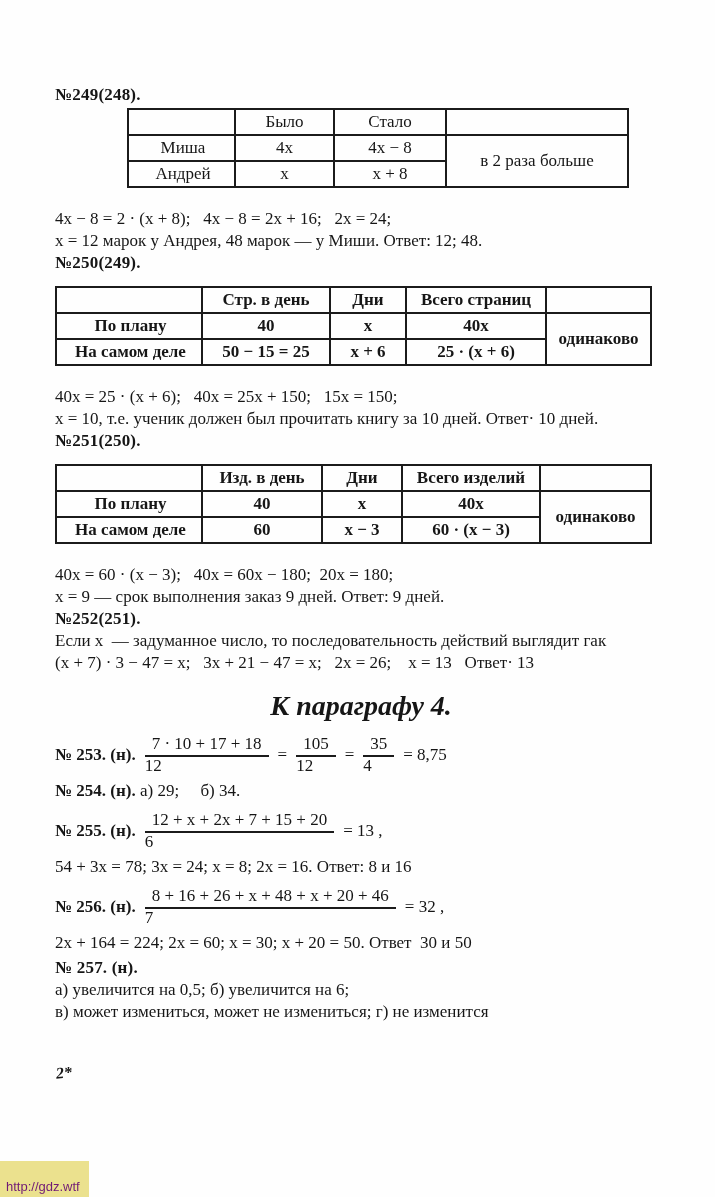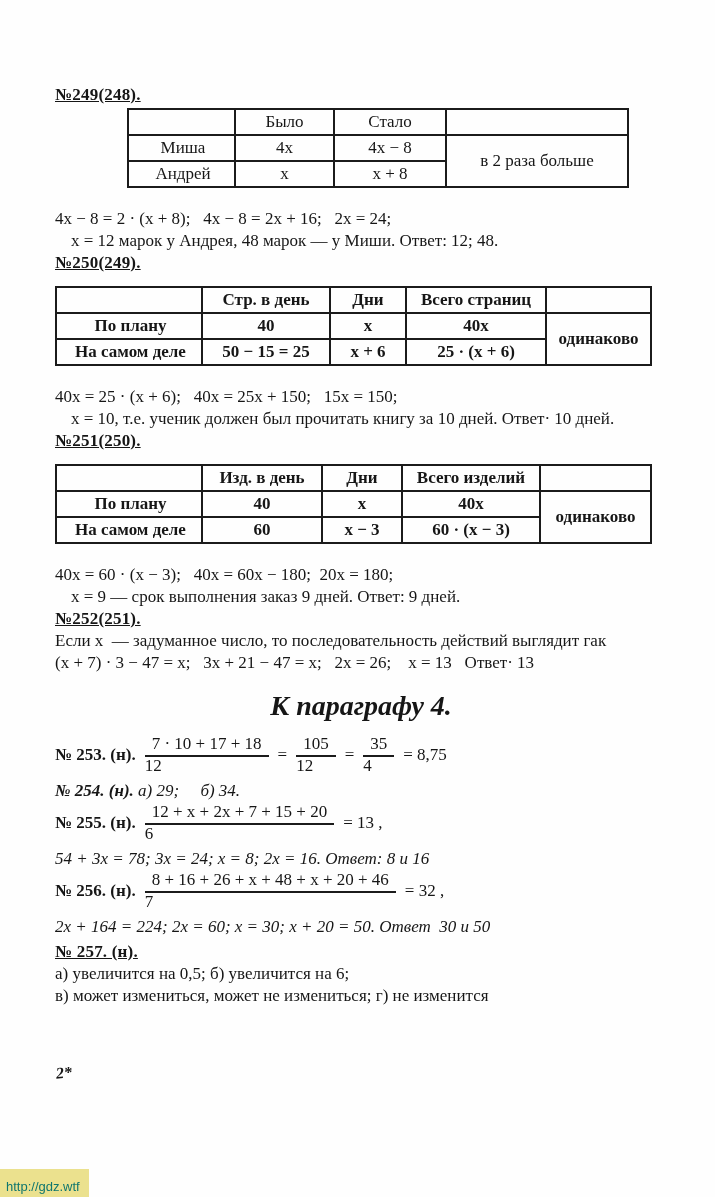--- a/index.html
+++ b/index.html
@@ -17,78 +17,78 @@
     left: 55px;
     top: 84px;
     width: 612px;
   }
   .t-line {
     font-size: 17px;
     line-height: 22px;
     white-space: pre-wrap;
   }
   .bold { font-weight: bold; }
-  .prob-title { font-size: 17px; line-height: 22px; font-weight: bold; letter-spacing: 0.2px; text-decoration: underline; }
+  .prob-title { font-size: 17px; line-height: 22px; font-weight: bold; letter-spacing: 0.2px; }
 
   table.tbl { border-collapse: collapse; table-layout: fixed; }
   table.tbl td {
     border: 2px solid #1b1b1b;
     font-size: 17px;
     height: 22px;
     padding: 1px 6px;
     text-align: center;
     overflow: hidden;
     white-space: nowrap;
   }
   table.tbl td.left { text-align: center; padding-left: 9px; }
   .tbl1 { margin-left: 72px; margin-top: 2px; }
   .tbl-full { margin-left: 0; margin-top: 12px; font-weight: bold; }
 
   .eq { margin-top: 20px; }
-  .ans { margin-top: 0; margin-left: 16px; }
+  .ans { margin-top: 0; }
   .sect-title {
     text-align: center;
     font-weight: bold;
     font-style: italic;
     font-size: 28px;
     margin: 16px 0 12px 0;
   }
 
   .math-row {
     display: flex;
     align-items: center;
     gap: 9px;
     font-size: 17px;
-    margin-top: 0;
+    margin-top: 8px;
     line-height: 20px;
   }
   .math-row .lbl { font-weight: bold; white-space: pre; }
   .frac { display: inline-block; }
   .frac .num { padding: 0 7px 2px 7px; border-bottom: 2px solid #1b1b1b; white-space: pre; }
   .frac .den { padding-top: 2px; }
-  .mr-gap { margin-top: 4px; font-style: italic; }
+  .mr-gap { margin-top: 4px; }
 
   .page-mark {
     position: absolute;
     left: 56px;
     top: 1064px;
     font-size: 16px;
     font-weight: bold;
     font-style: italic;
     transform: rotate(-6deg);
   }
   .footer-label {
     position: absolute;
     left: 0;
     bottom: 0;
     background: #ebe18e;
-    color: #0f766e;
+    color: #701a75;
     font-family: "Liberation Sans", sans-serif;
     font-size: 13px;
-    padding: 10px 9px 3px 6px;
+    padding: 18px 9px 3px 6px;
     text-align: right;
   }
 </style>
 </head>
 <body>
 
 <div class="page">
   <div class="content">
 
     <div class="prob-title">№249(248).</div>

